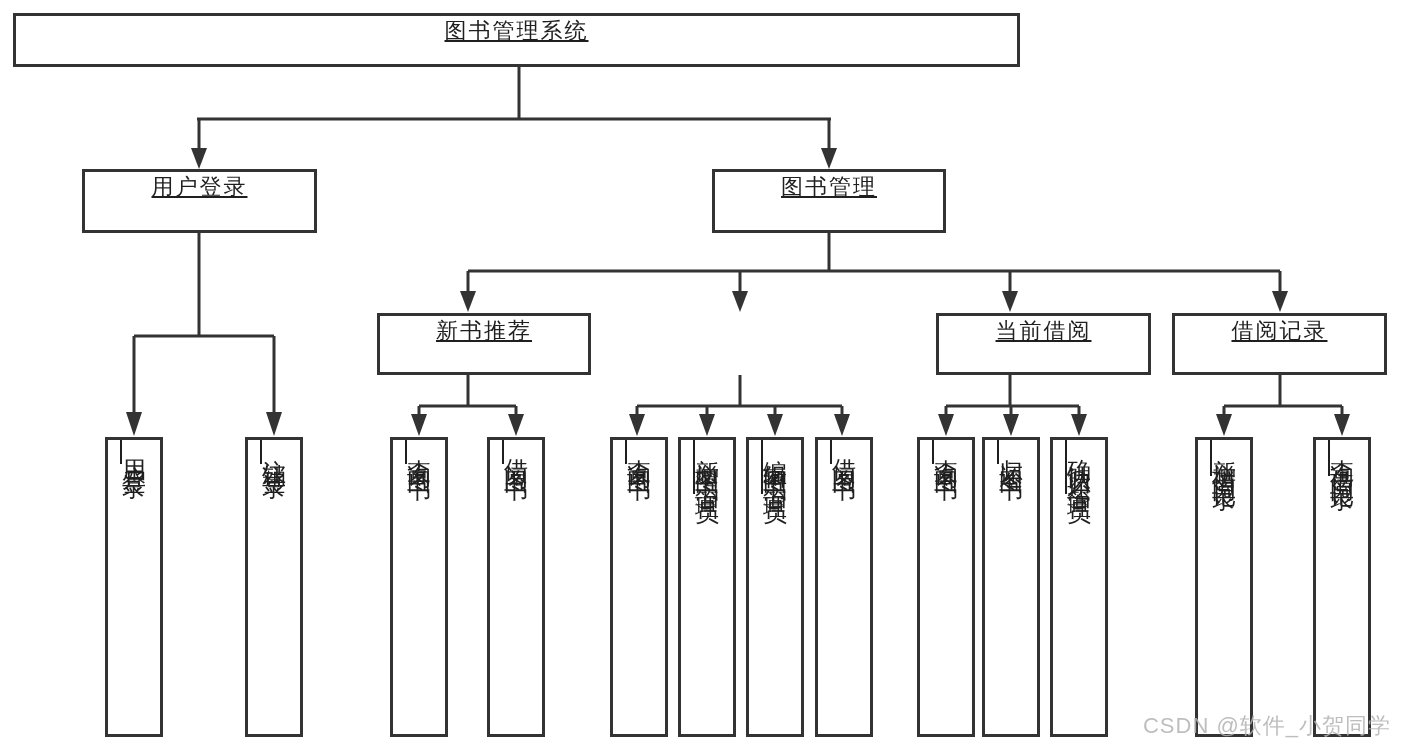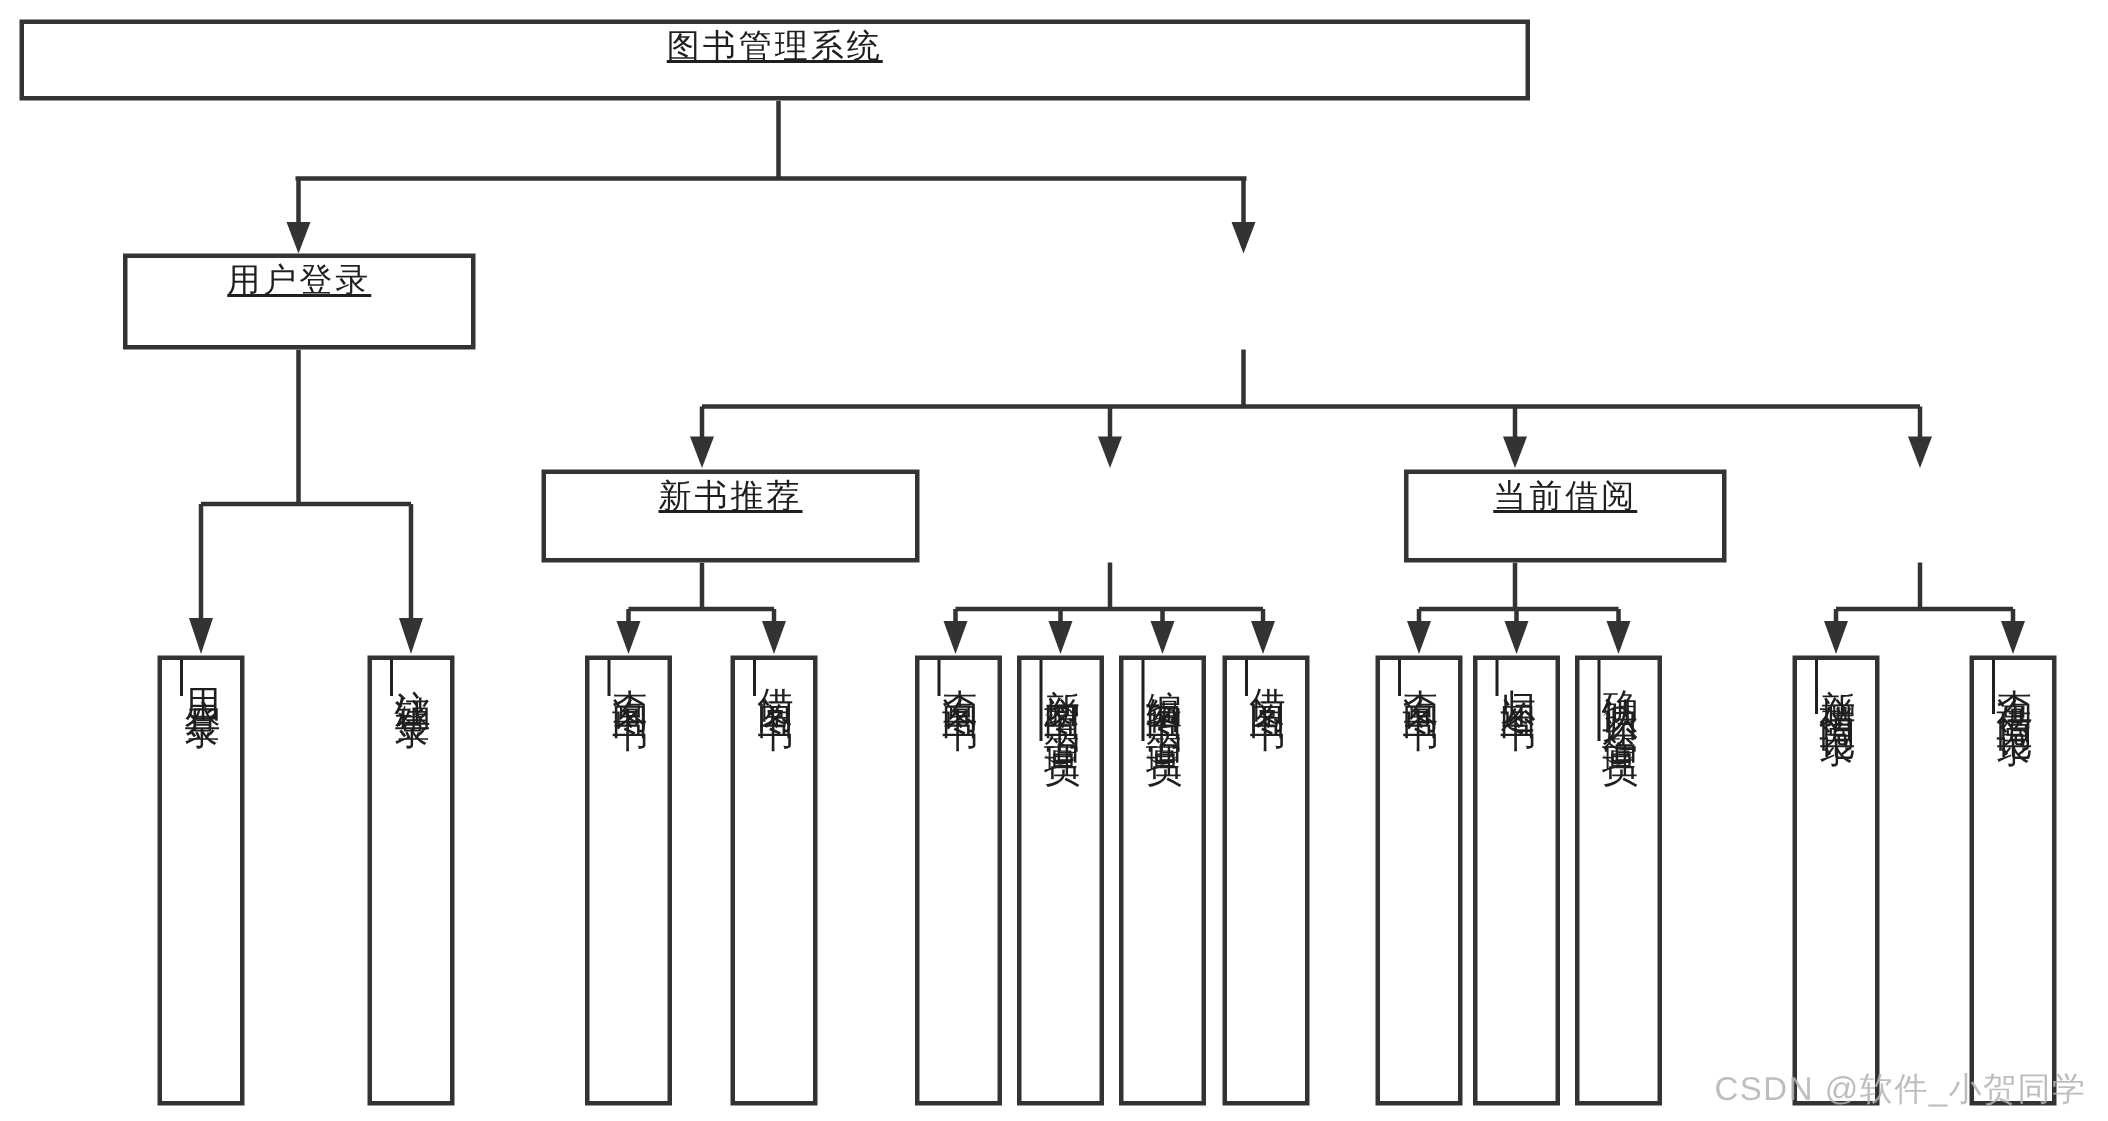--- a/index.html
+++ b/index.html
@@ -116,26 +116,32 @@
     <polygon class="ahead" points="1334,414 1350,414 1342,436"></polygon>
   </svg>
 
   <div class="node h" style="left:13px;top:13px;width:1007px;height:54px;">
     <span>图书管理系统</span>
   </div>
 
   <div class="node h" style="left:82px;top:169px;width:235px;height:64px;">
     <span>用户登录</span>
   </div>
+  <div class="node h" style="left:712px;top:169px;width:234px;height:64px;">
+    <span>图书管理</span>
+  </div>
 
-  <div class="node h" style="left:361px;top:313px;width:252px;height:62px;">
+  <div class="node h" style="left:377px;top:313px;width:214px;height:62px;">
     <span>新书推荐</span>
   </div>
   <div class="node h" style="left:936px;top:313px;width:215px;height:62px;">
     <span>当前借阅</span>
+  </div>
+  <div class="node h" style="left:1172px;top:313px;width:215px;height:62px;">
+    <span>借阅记录</span>
   </div>
 
   <div class="node v" style="left:105px;">
     <span class="vtext">用户登录</span>
   </div>
   <div class="node v" style="left:245px;">
     <span class="vtext">注销登录</span>
   </div>
 
   <div class="node v" style="left:390px;">

